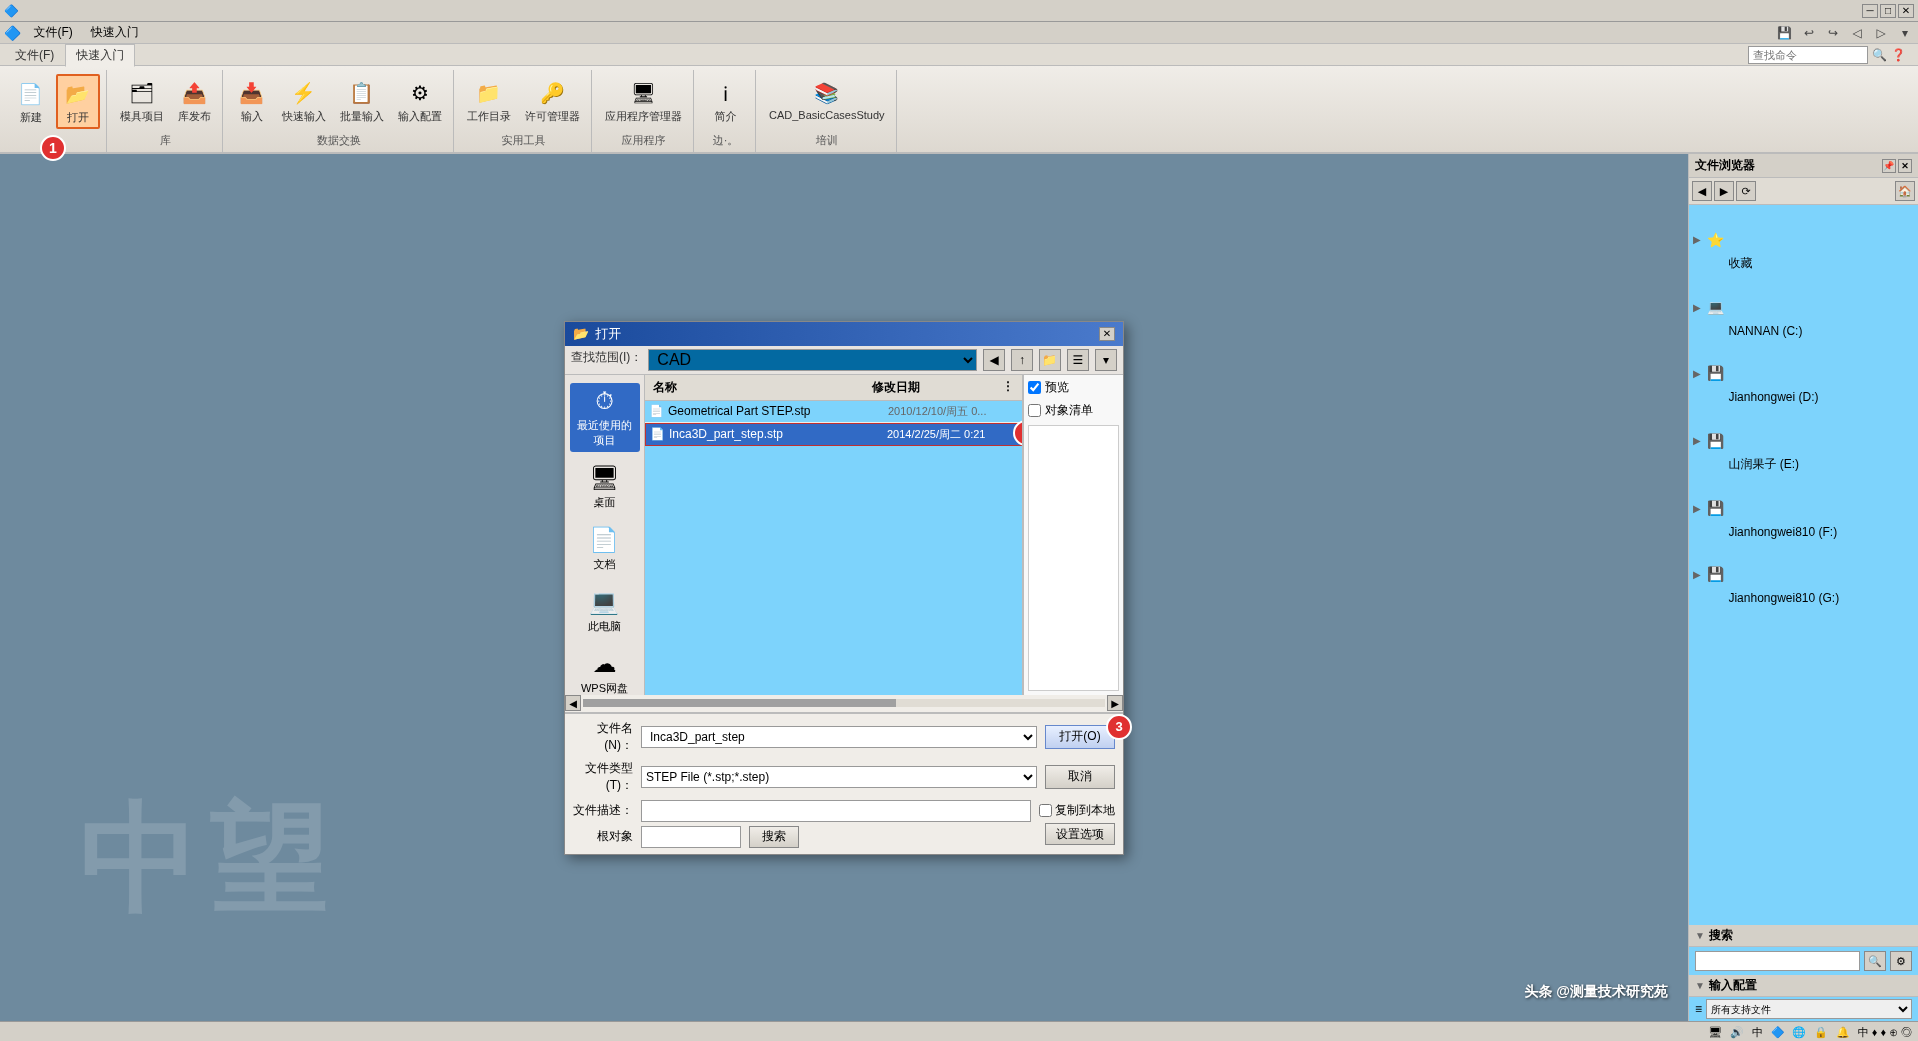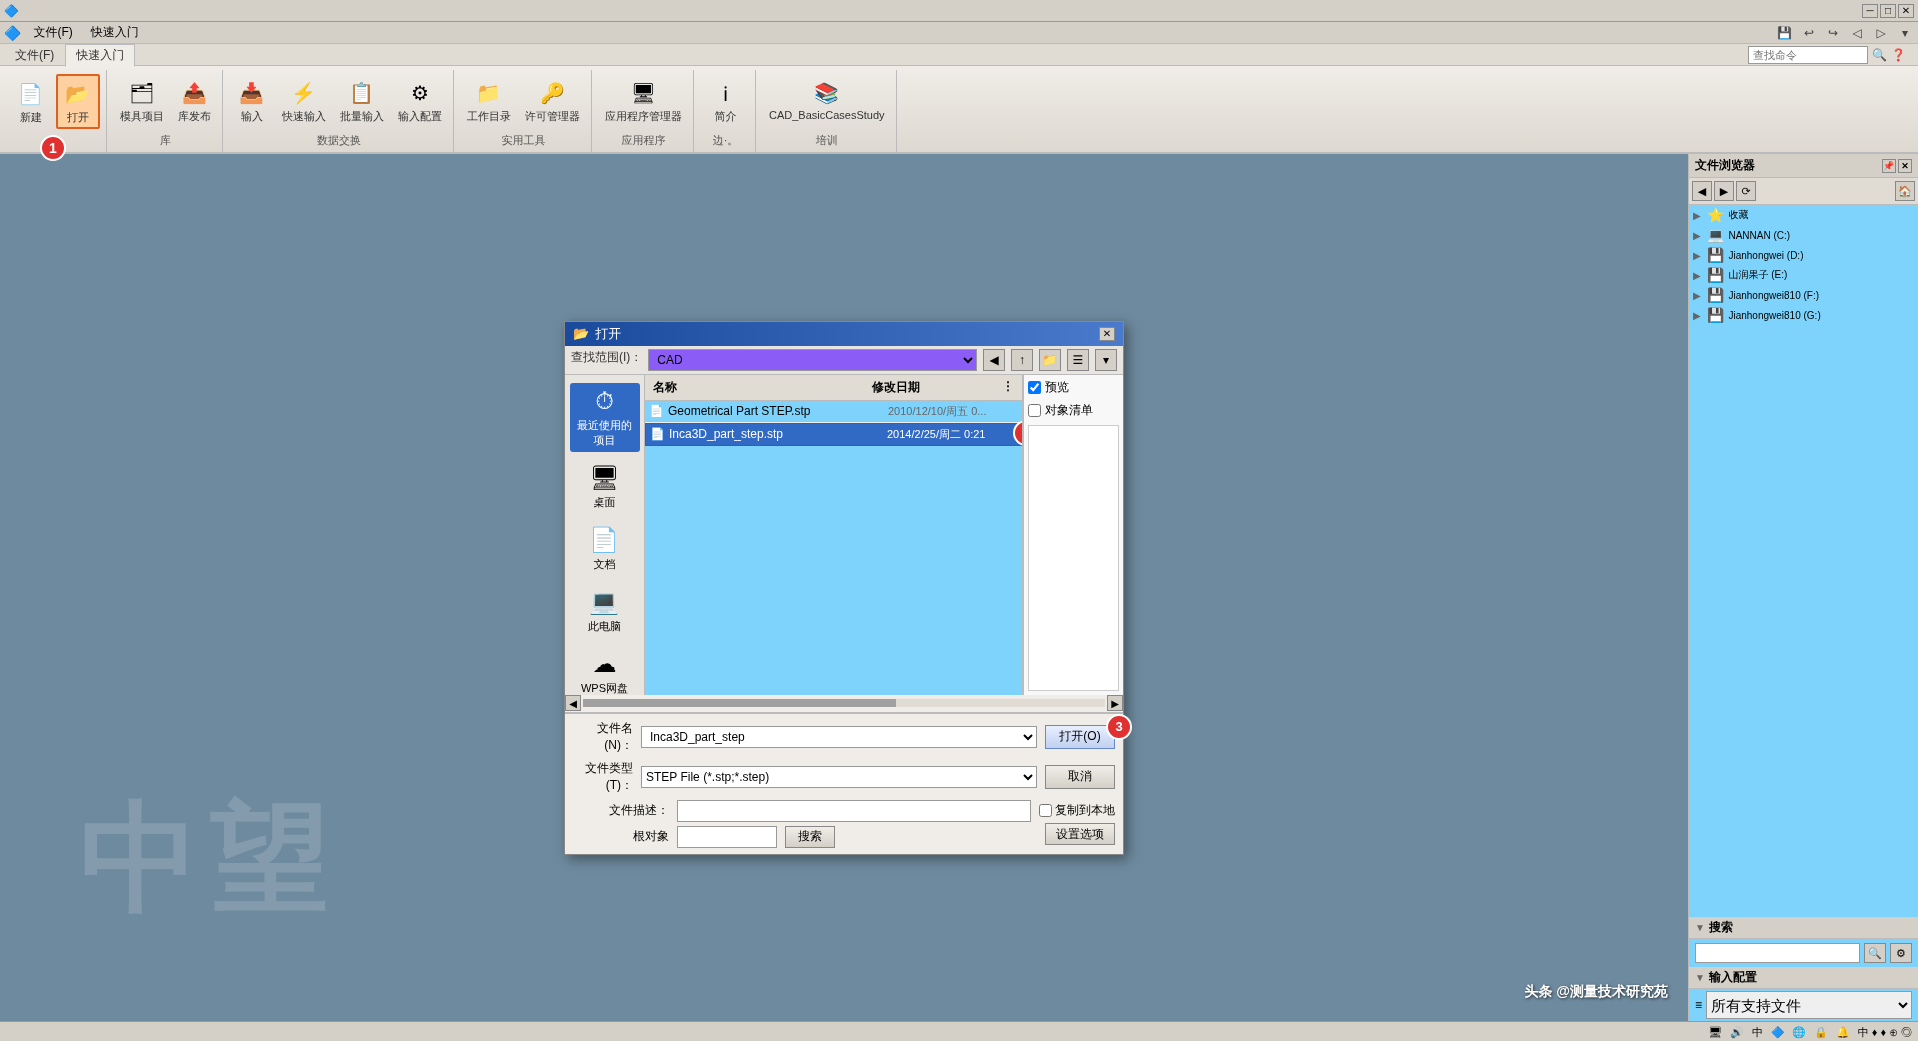--- a/index.html
+++ b/index.html
@@ -162,38 +162,38 @@
     .panel-header-btn { width: 14px; height: 14px; background: #d4d0c8; border: 1px solid #888; font-size: 9px; display: flex; align-items: center; justify-content: center; cursor: pointer; }
     .tree-item {
       display: flex;
       align-items: center;
       padding: 2px 4px;
       cursor: pointer;
       gap: 4px;
     }
     .tree-arrow { width: 10px; font-size: 10px; color: #666; }
     .tree-icon { font-size: 14px; }
-    .tree-label { font-size: 10px; }
+    .tree-label { font-size: 12px; margin-top: 48px; }
     .nav-btns { display: flex; gap: 2px; padding: 3px; background: #e0dcd4; border-bottom: 1px solid #bbb; }
     .nav-btn { width: 20px; height: 20px; background: #d4d0c8; border: 1px solid #888; display: flex; align-items: center; justify-content: center; font-size: 11px; cursor: pointer; }
     .section-header {
       background: #d4d0c8;
       padding: 2px 6px;
       font-size: 12px;
       font-weight: bold;
       border-bottom: 1px solid #bbb;
       display: flex;
       align-items: center;
       gap: 4px;
     }
     .search-row { display: flex; gap: 4px; padding: 4px 6px; align-items: center; }
     .search-input { flex: 1; height: 20px; border: 1px solid #999; padding: 0 4px; font-size: 12px; }
     .search-btn { width: 22px; height: 20px; background: #d4d0c8; border: 1px solid #888; display: flex; align-items: center; justify-content: center; cursor: pointer; font-size: 11px; }
     .filelist-row { display: flex; gap: 4px; align-items: center; padding: 2px 6px; }
-    .filelist-select { flex: 1; height: 28px; border: 1px solid #999; font-size: 15px; }
+    .filelist-select { flex: 1; height: 20px; border: 1px solid #999; font-size: 10px; }
 
     
     .status-bar {
       height: 22px;
       background: #d4d0c8;
       border-top: 1px solid #999;
       display: flex;
       align-items: center;
       justify-content: space-between;
       padding: 0 6px;
@@ -235,22 +235,22 @@
       display: flex;
       align-items: flex-start;
       gap: 6px;
       border-bottom: 1px solid #bbb;
     }
     .dialog-toolbar-label { font-size: 12px; color: #333; white-space: nowrap; }
     .dialog-location-select {
       flex: 1;
       height: 22px;
       border: 1px solid #999;
-      background: #8b5cf6;
-      font-size: 12px;
+      background: #0369a1;
+      font-size: 16px;
       padding: 0 4px;
     }
     .dialog-nav-btn {
       width: 22px; height: 22px;
       background: #d4d0c8;
       border: 1px solid #888;
       display: flex; align-items: center; justify-content: center;
       cursor: pointer; font-size: 12px;
     }
     .dialog-body {
@@ -635,21 +635,21 @@
           <div class="footer-row">
             <span class="footer-label">文件类型(T)：</span>
             <select class="footer-select">
               <option>STEP File (*.stp;*.step)</option>
             </select>
             <div class="footer-btn">
               <span>取消</span>
             </div>
           </div>
 
-          <div style="display:flex; gap:8px;margin-left:36px;">
+          <div style="display:flex; gap:8px;">
             <div style="display:flex; flex-direction:column; gap:4px; flex:1;">
               <div class="footer-extra-row">
                 <span class="footer-extra-label">文件描述：</span>
                 <input type="text" class="footer-extra-input" style="flex: 1 1 0%;">
               </div>
               <div class="footer-extra-row">
                 <span class="footer-extra-label">根对象</span>
                 <input type="text" class="footer-extra-input" style="width: 100px;">
                 <div class="footer-extra-btn">
                   <span>搜索</span>

